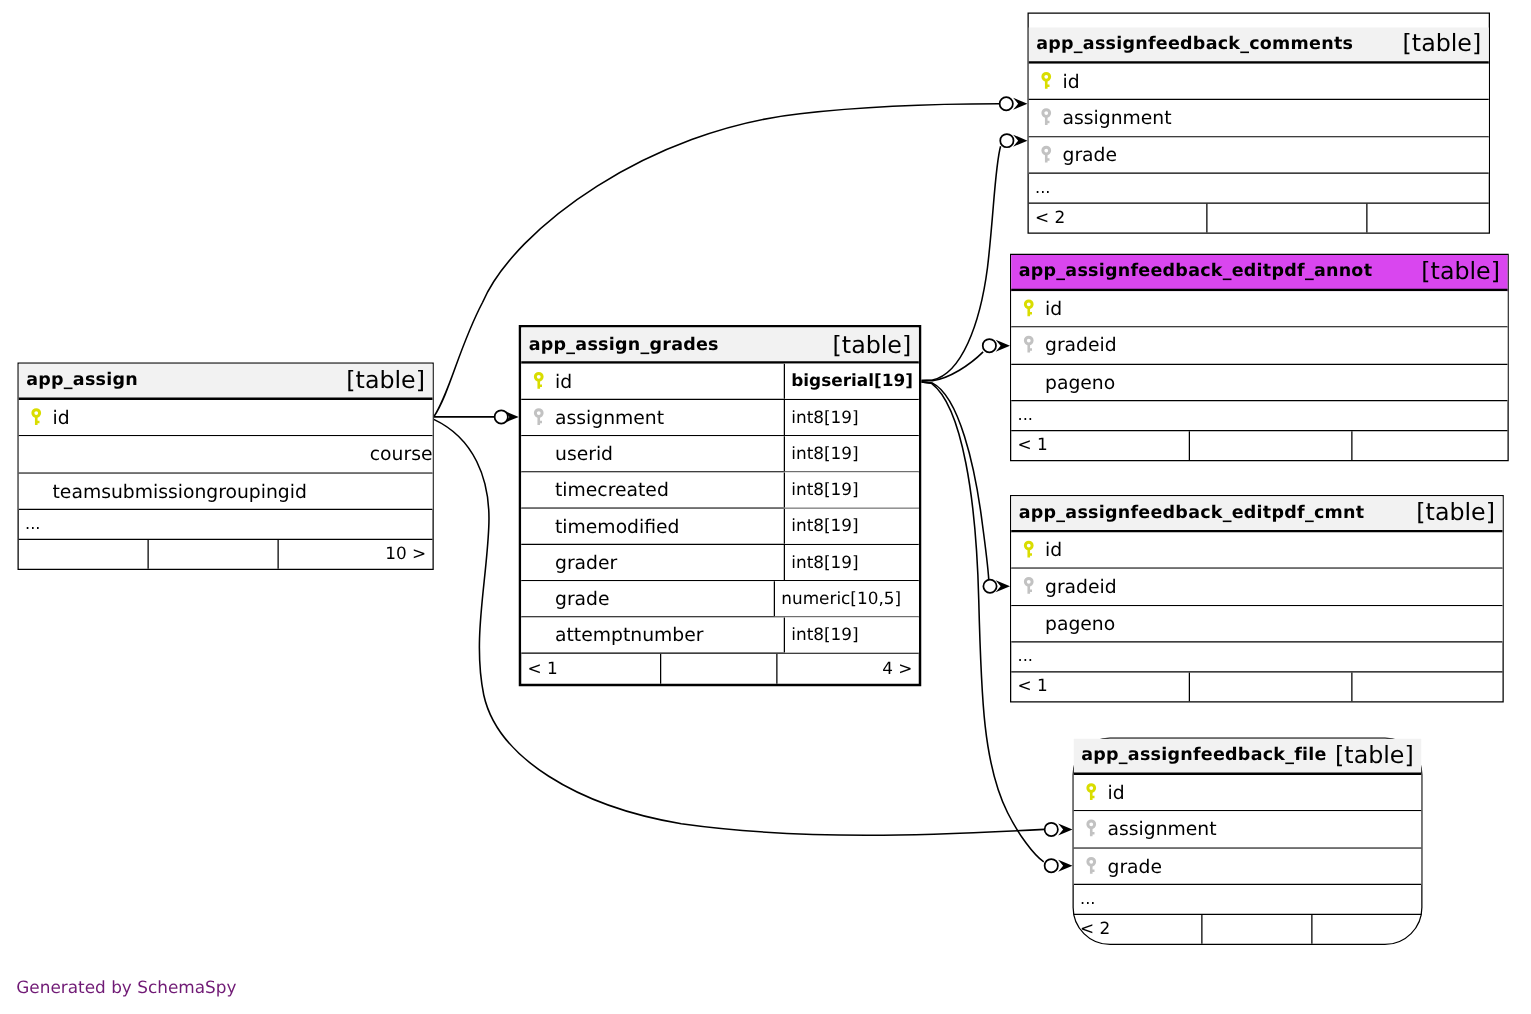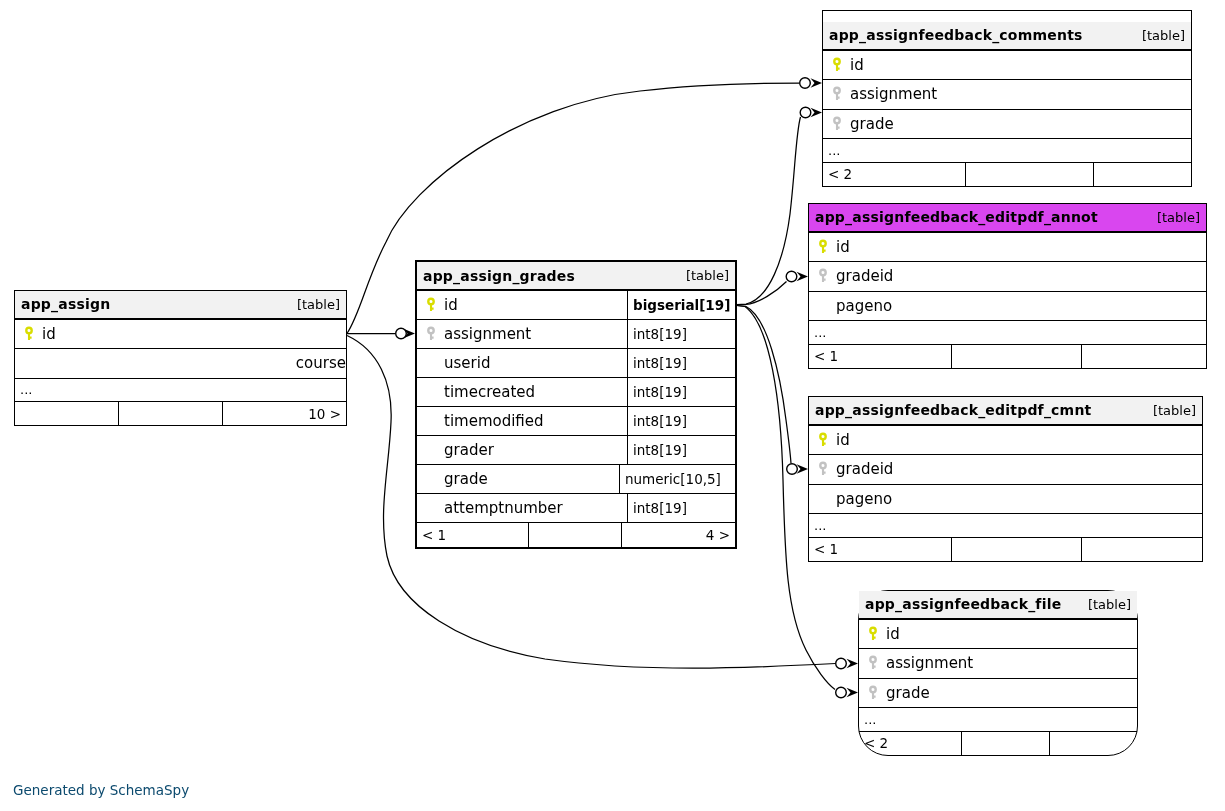--- a/index.html
+++ b/index.html
@@ -14,21 +14,21 @@
     box-sizing:border-box;
   }
   .table-node.emphasized { border:2.6px solid #000; }
   .t-header {
     background:#f2f2f2; border-bottom:2px solid #000;
     display:flex; align-items:center; justify-content:space-between;
     padding:0 6px; box-sizing:border-box;
   }
   .table-node.emphasized .t-header { border-bottom:2.4px solid #000; }
   .t-title { font-weight:bold; font-size:14px; letter-spacing:0.2px; }
-  .t-tag { font-size:13px; }
+  .t-tag { font-size:19px; }
   .t-row {
     display:flex; align-items:center; border-bottom:1px solid #000;
     position:relative; box-sizing:border-box; background:#fff;
   }
   .key-slot { width:27px; display:flex; justify-content:center; align-items:center; flex:0 0 27px; }
   .col-name { font-size:15px; }
   .col-type {
     position:absolute; left:210px; right:0; top:0; bottom:0;
     border-left:1px solid #000; display:flex; align-items:center;
     padding-left:5px; font-size:13.5px; background:#fff;
@@ -37,21 +37,21 @@
     display:flex; align-items:center; padding-left:5px;
     border-bottom:1px solid #000; font-size:13px; box-sizing:border-box;
   }
   .t-footer { display:flex; box-sizing:border-box; }
   .f-cell {
     display:flex; align-items:center; padding:0 5px; font-size:13.5px;
     border-right:1px solid #000; box-sizing:border-box; overflow:hidden;
   }
   .f-cell:last-child { border-right:none; justify-content:flex-end; }
   #footer-note {
-    position:absolute; left:13px; top:782px; font-size:13.5px; color:#0c4a6e;
+    position:absolute; left:13px; top:782px; font-size:13.5px; color:#701a75;
   }
 </style>
 </head>
 <body>
 
 <div id="canvas">
   <svg id="edge-layer" width="1225" height="811" viewBox="0 0 1225 811">
       <g>
         <path d="M347,333.5 H395.5" fill="none" stroke="#000000" stroke-width="1.25"></path>
         <circle cx="401" cy="333.5" r="5.3" fill="#ffffff" stroke="#000000" stroke-width="1.4"></circle>
@@ -100,20 +100,24 @@
               <circle cx="6" cy="4.4" r="2.7" fill="none" stroke="#d9dd00" stroke-width="2.4"></circle>
               <path d="M6,7 L6,14 M6,11.6 L8.6,11.6" fill="none" stroke="#d9dd00" stroke-width="2.1"></path>
             </svg>
           </span>
           <span class="col-name">id</span>
         </div>
         <div class="t-row" style="height: 29.5px; justify-content: flex-end;">
           <span class="key-slot"></span>
           <span class="col-name">course</span>
         </div>
+        <div class="t-row" style="height: 29.5px;">
+          <span class="key-slot"></span>
+          <span class="col-name">teamsubmissiongroupingid</span>
+        </div>
         <div class="t-dots" style="height: 23.5px;">...</div>
         <div class="t-footer" style="height: 23px;">
           <span class="f-cell" style="width: 105px;"></span>
           <span class="f-cell" style="width: 104px;"></span>
           <span class="f-cell" style="width: 124px;">10 &gt;</span>
         </div>
       </div>
       <div class="table-node emphasized" style="left: 415px; top: 260px; width: 322px;">
         <div class="t-header" style="height: 29.4px; background: rgb(242, 242, 242);">
           <span class="t-title">app_assign_grades</span>

